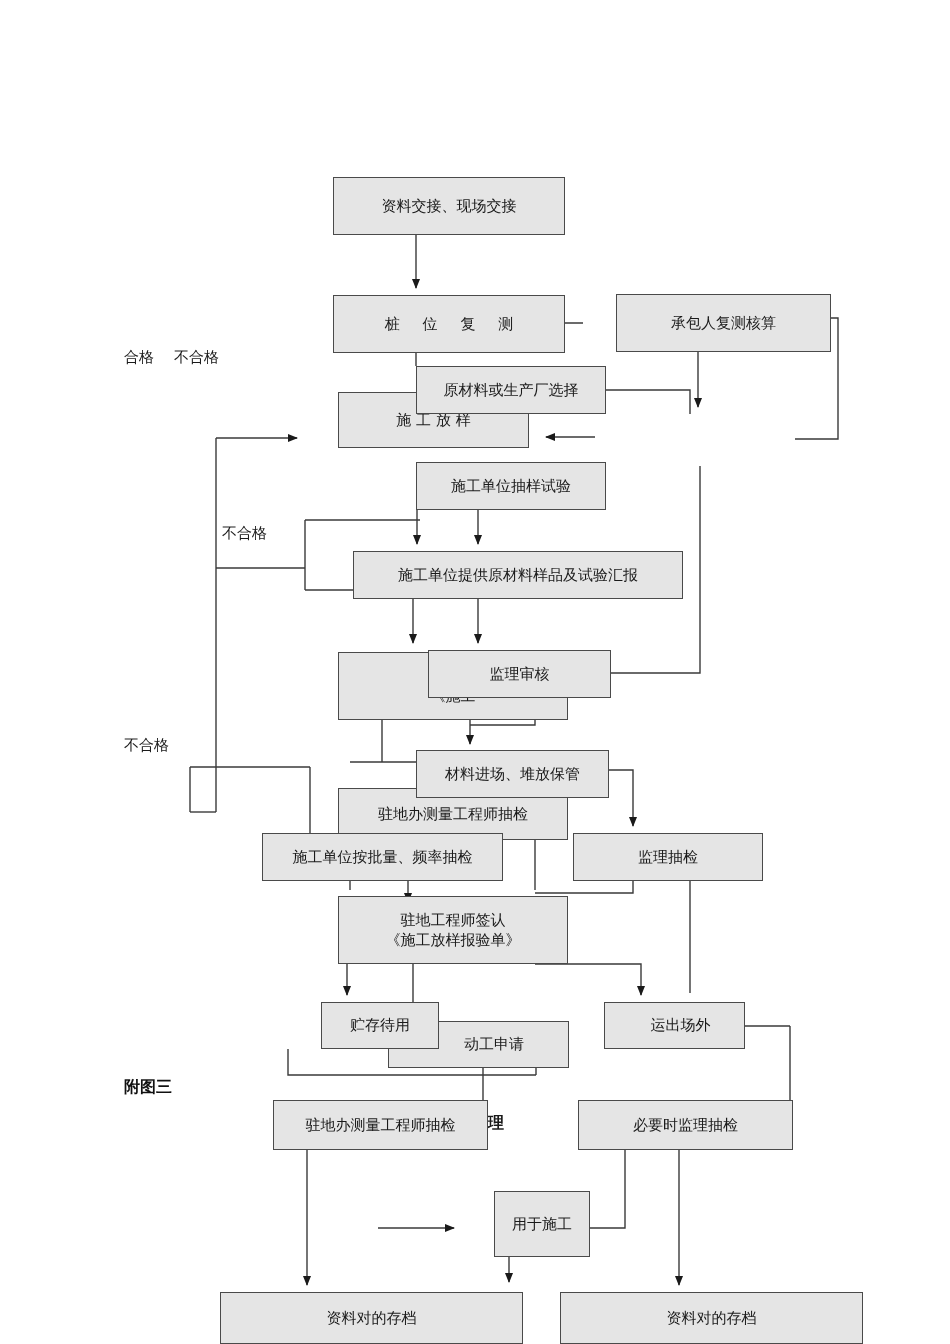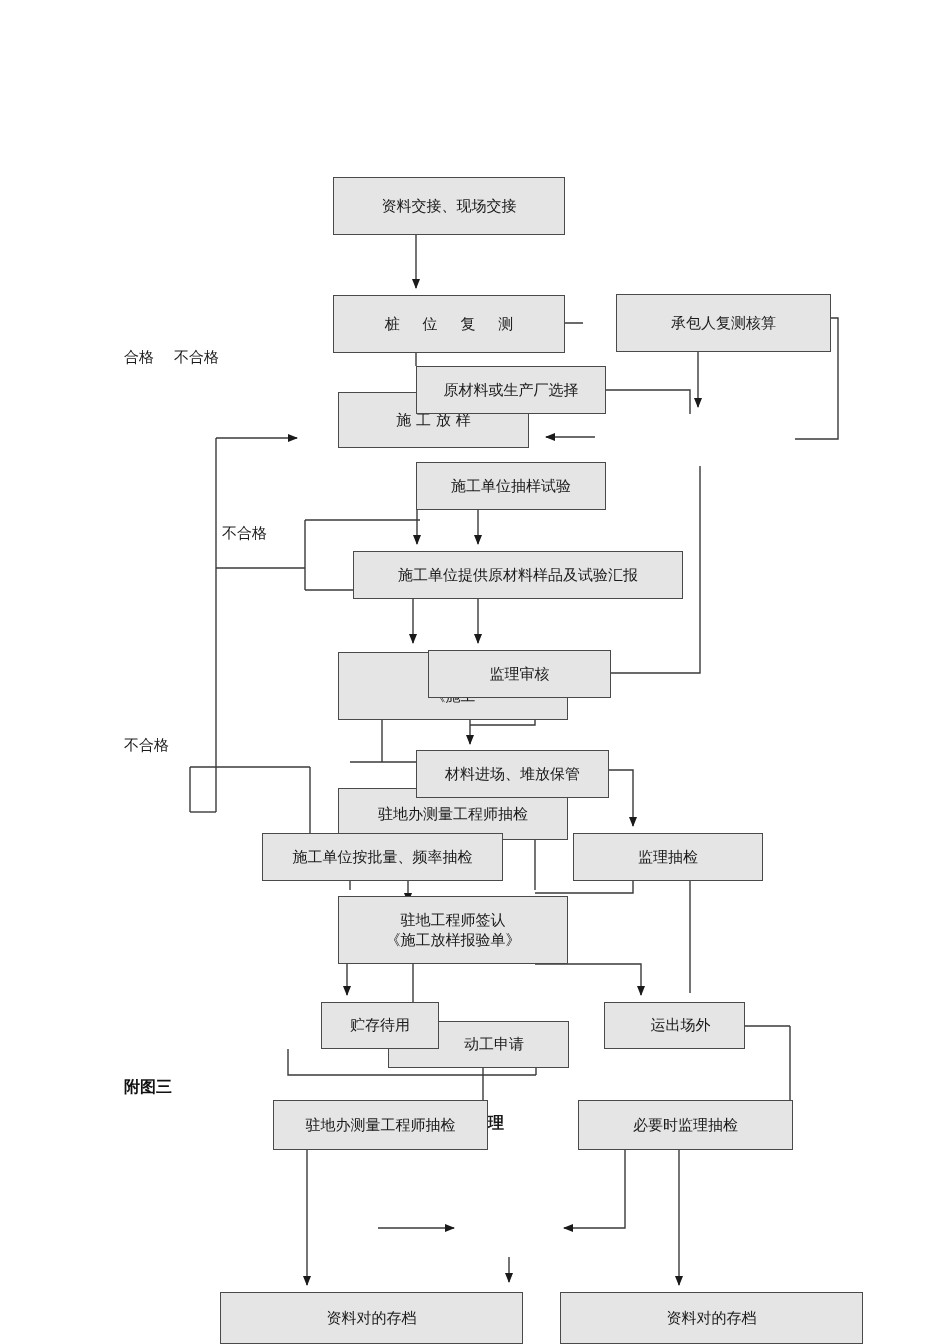--- a/index.html
+++ b/index.html
@@ -214,18 +214,19 @@
   <div class="node behind" style="left:355px; top:1021px; width:181px; height:47px; justify-content:flex-end; padding-right:44px;">动工申请</div>
 
   <div class="node front" style="left:571px; top:1002px; width:141px; height:47px;padding-left:16px;">运出场外</div>
 
   <div class="label bold overlap" style="left:440px; top:1113px;">材料监理</div>
 
   <div class="node front" style="left:240px; top:1100px; width:215px; height:50px;">驻地办测量工程师抽检</div>
 
   <div class="node front" style="left:545px; top:1100px; width:215px; height:50px;">必要时监理抽检</div>
 
+  <div class="node" style="left:461px; top:1191px; width:96px; height:66px;">用于施工</div>
 
   <div class="node" style="left:187px; top:1292px; width:303px; height:52px;">资料对的存档</div>
 
   <div class="node" style="left:527px; top:1292px; width:303px; height:52px;">资料对的存档</div>
 
 </div>
 
 </body></html>

